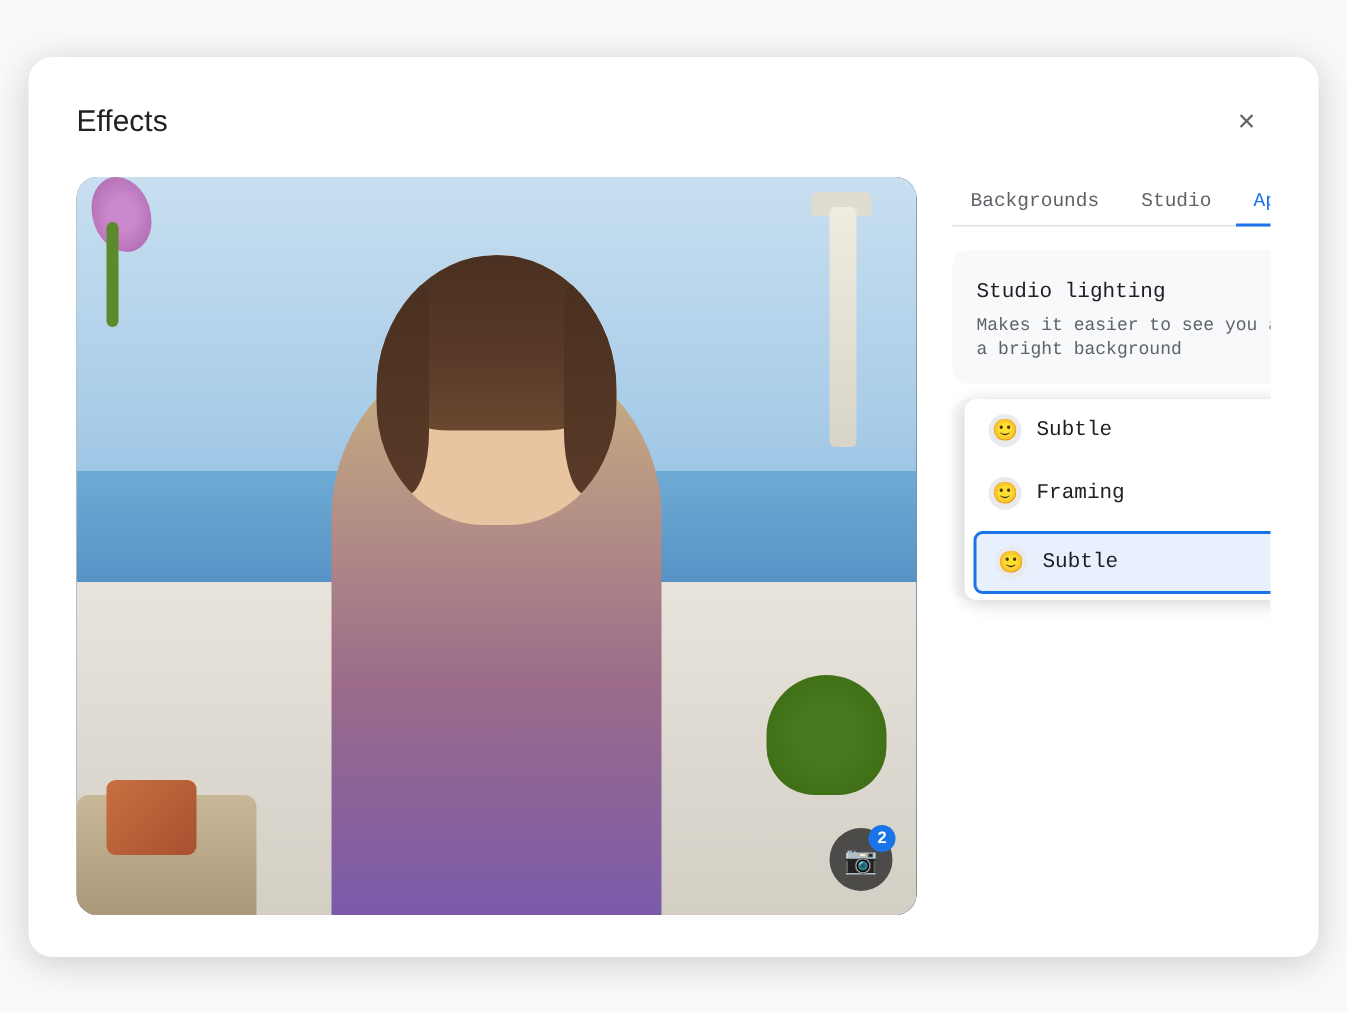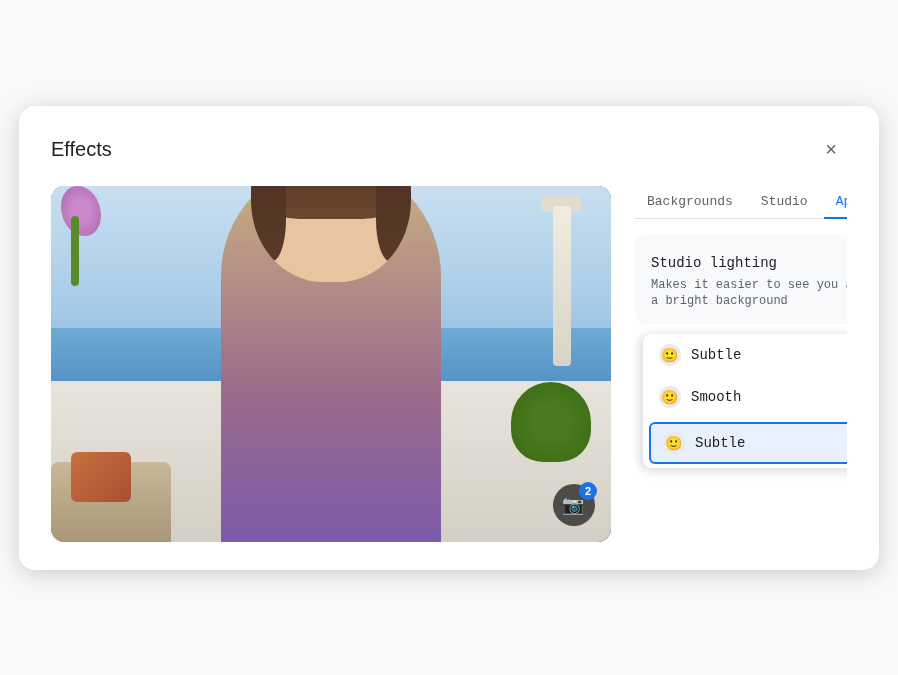--- a/index.html
+++ b/index.html
@@ -12,21 +12,21 @@
       display: flex;
       align-items: center;
       justify-content: center;
     }
 
     .dialog {
       background: #ffffff;
       border-radius: 16px;
       box-shadow: 0 4px 24px rgba(0,0,0,0.18);
       width: 860px;
-      height: 464px;
+      height: 600px;
       position: relative;
       padding: 28px 32px 28px 32px;
       display: flex;
       flex-direction: column;
     }
 
     .dialog-header {
       display: flex;
       align-items: center;
       justify-content: space-between;
@@ -504,21 +504,21 @@
         <div class="dropdown-container">
           <div class="dropdown-list">
 
             <div class="dropdown-item plain">
               <div class="dropdown-icon">🙂</div>
               <span>Subtle</span>
             </div>
 
             <div class="dropdown-item plain">
               <div class="dropdown-icon">🙂</div>
-              <span>Smooth</span>
+              <span>Framing</span>
             </div>
 
             <div class="dropdown-item selected-row">
               <div class="dropdown-icon">🙂</div>
               <span>Subtle</span>
 
             </div>
           </div>
         </div>
       </div>

